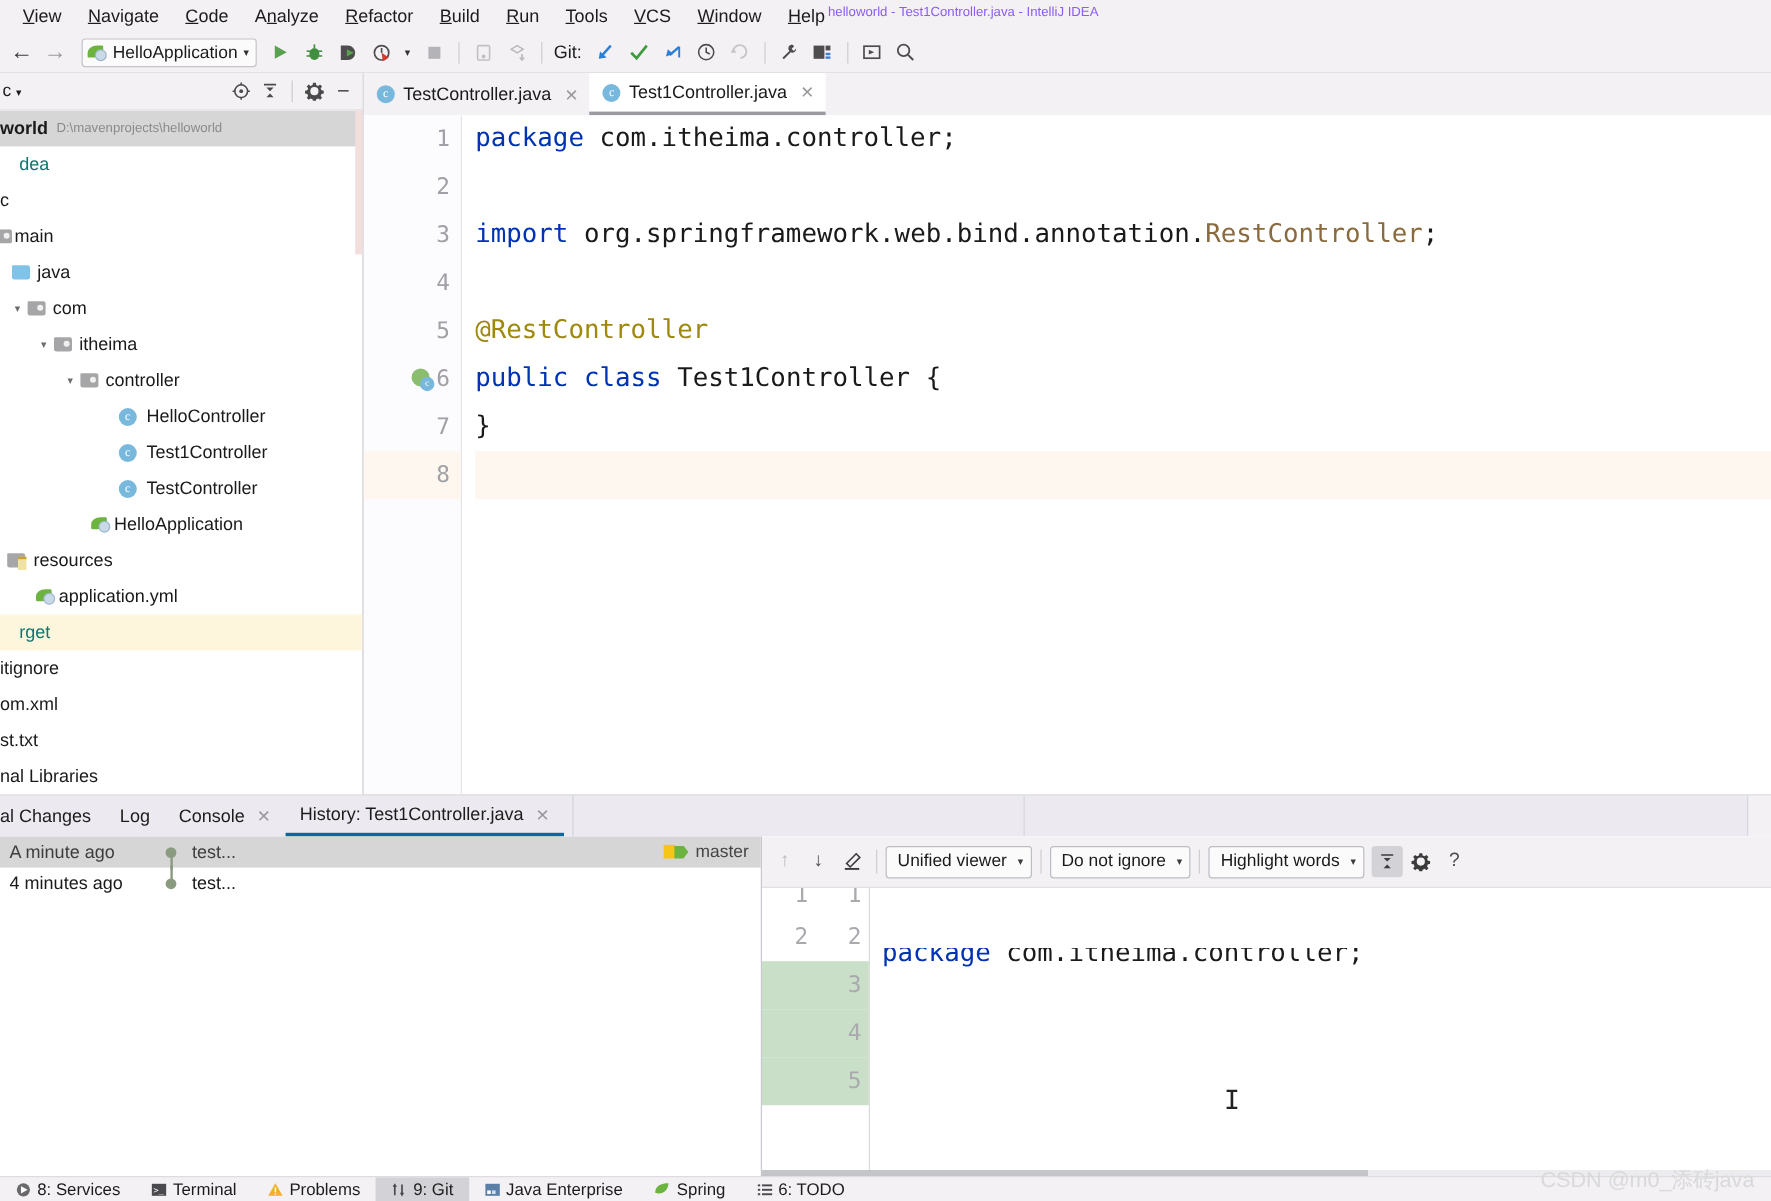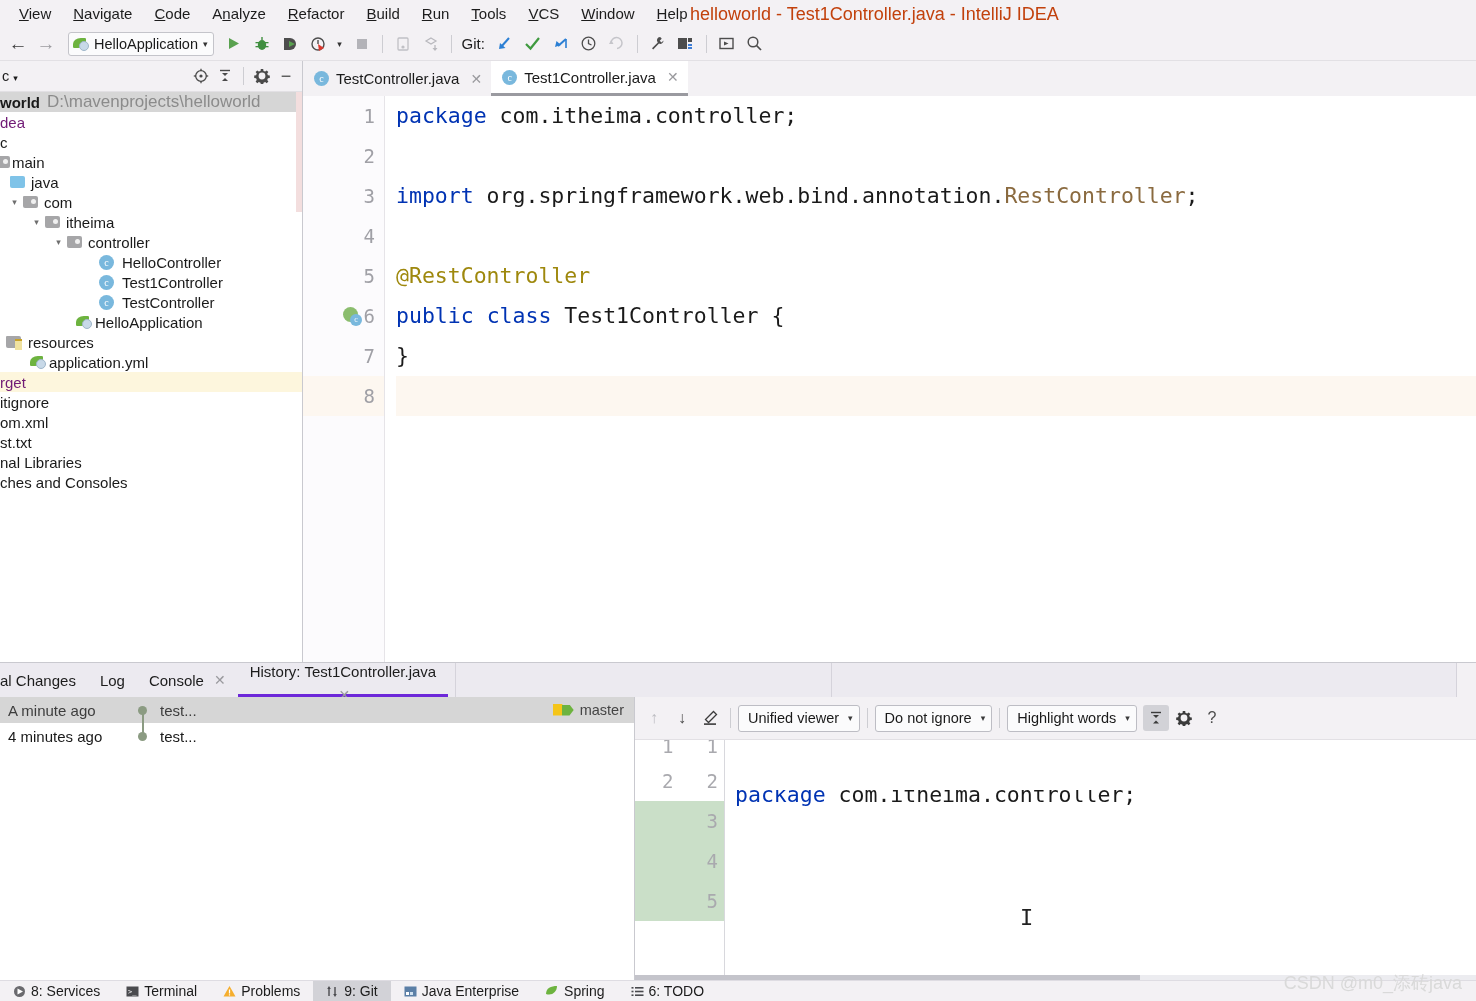--- a/index.html
+++ b/index.html
@@ -19,21 +19,21 @@
   .menubar {
     height:27px; background:#f3f1f4; display:flex; align-items:center;
     padding-left:8px; flex:0 0 27px; position:relative;
   }
   .menu-item {
     padding:2px 11px; font-size:15px; color:#1c1c1c; cursor:default; white-space:nowrap;
   }
   .menu-item u { text-decoration:underline; }
   .win-title {
     position:absolute; left:690px; top:4px;
-    font-size:18px; color:#c2410c; white-space:nowrap;
+    font-size:11px; color:#8b5cf6; white-space:nowrap;
   }
 
   
   .toolbar {
     height:34px; background:#f3f1f4; display:flex; align-items:center;
     padding-left:4px; flex:0 0 34px; border-bottom:1px solid #e2e0e4;
   }
   .tb-ico {
     width:26px; height:26px; display:flex; align-items:center; justify-content:center;
     margin:0 1px; cursor:default; font-size:15px; color:#555;
@@ -61,31 +61,31 @@
   }
   .pp-title { font-size:14.5px; color:#1c1c1c; padding-left:2px; white-space:nowrap; }
   .pp-spacer { flex:1 1 auto; }
   .pp-ico {
     width:24px; height:24px; display:flex; align-items:center; justify-content:center;
     color:#4a4a4a; font-size:14px; cursor:default;
   }
 
   .tree { flex:1 1 auto; overflow:hidden; padding-top:0; }
   .trow {
-    height:20px; display:flex; align-items:center; white-space:nowrap;
+    height:30px; display:flex; align-items:center; white-space:nowrap;
     font-size:15px; padding-right:6px; cursor:default;
   }
   .trow.sel-grey { background:#d6d6d6; }
   .trow.sel-yellow { background:#fdf6dd; }
   .twist { width:13px; flex:0 0 13px; font-size:9px; color:#6e6e6e; text-align:center; }
   .ticon { width:19px; flex:0 0 19px; display:flex; align-items:center; justify-content:center; }
   .tlabel { }
   .tlabel.bold { font-weight:bold; }
-  .tpath { color:#8b8b8b; margin-left:7px; font-size:17px; }
-  .tlabel.olive { color:#701a75; }
+  .tpath { color:#8b8b8b; margin-left:7px; font-size:11px; }
+  .tlabel.olive { color:#0f766e;margin-left:16px; }
 
   
   .f-blue, .f-grey, .f-res {
     width:15px; height:12px; border-radius:1px 2px 2px 2px; position:relative;
   }
   .f-blue { background:#7fc3e8; }
   .f-grey { background:#a6a6a8; }
   .f-grey:after {
     content:""; position:absolute; right:2px; top:3px; width:5px; height:5px;
     background:#f0f0f0; border-radius:50%;
@@ -157,21 +157,21 @@
   
   .bottom {
     flex:0 0 318px; height:318px; display:flex; flex-direction:column;
     background:#fff; border-top:1px solid #c9c9cf;
   }
   .btabbar { height:34px; flex:0 0 34px; background:#eceaf0; display:flex; align-items:stretch; }
   .btab {
     display:flex; align-items:center; gap:7px; padding:0 12px; font-size:15px;
     cursor:default; white-space:nowrap; position:relative; color:#1c1c1c;
   }
-  .btab.active { border-bottom:3px solid #6d28d9;flex-direction:column; }
+  .btab.active { border-bottom:3px solid #0369a1; }
   .btab .close { color:#9a9a9e; font-size:14px; margin-left:3px; }
   .btab-gap { width:1px; background:#d5d3db; }
   .btab-filler { flex:1 1 auto; }
 
   .bcontent { flex:1 1 auto; display:flex; min-height:0; }
   .commits { width:635px; flex:0 0 635px; background:#fff; border-right:1px solid #c9c9cf; }
   .crow {
     height:26px; display:flex; align-items:center; font-size:15px;
     padding-left:8px; cursor:default; position:relative;
   }

